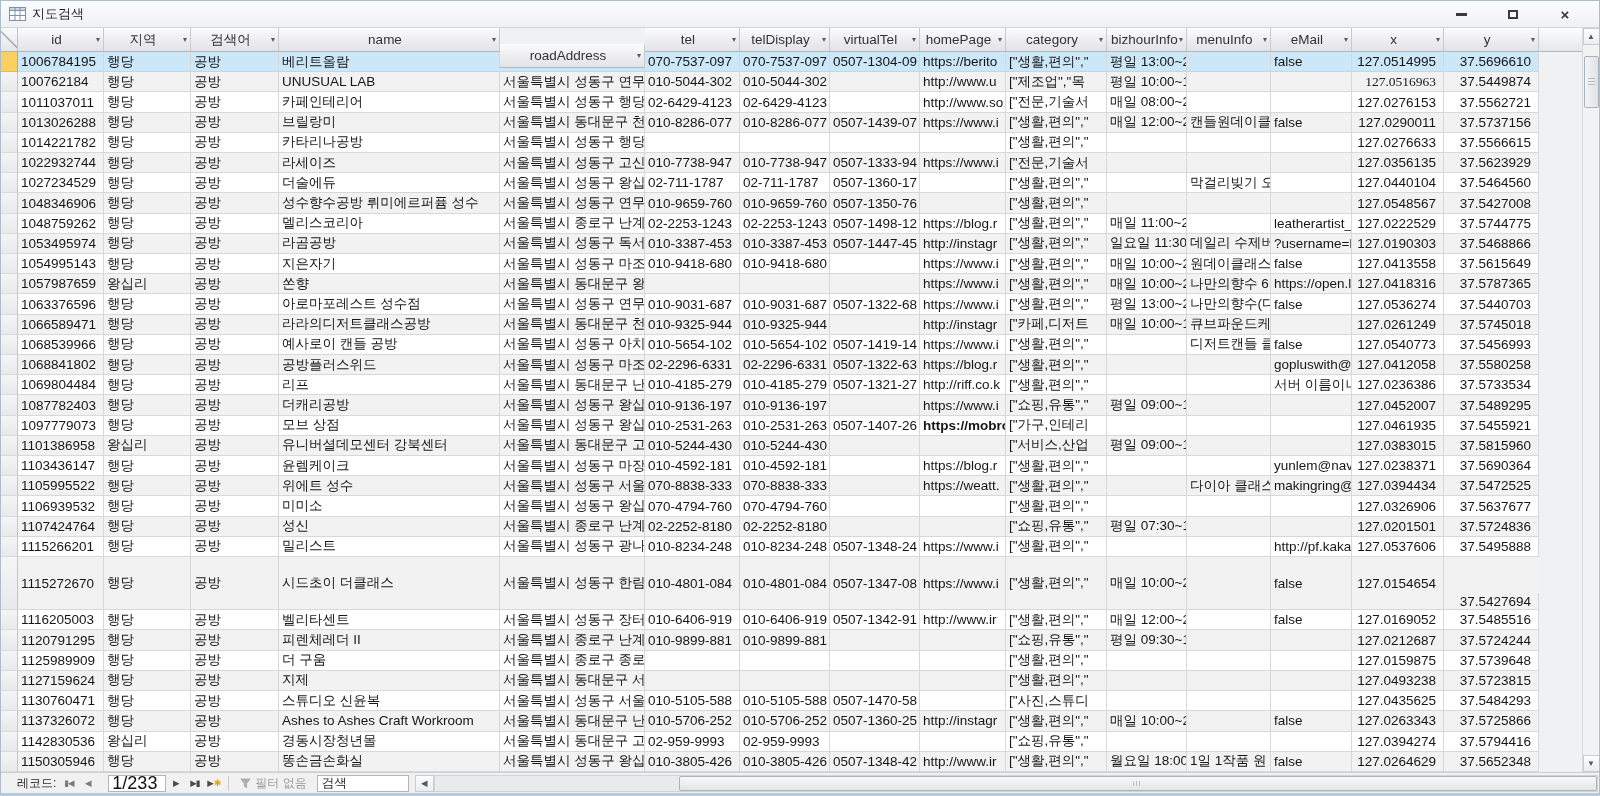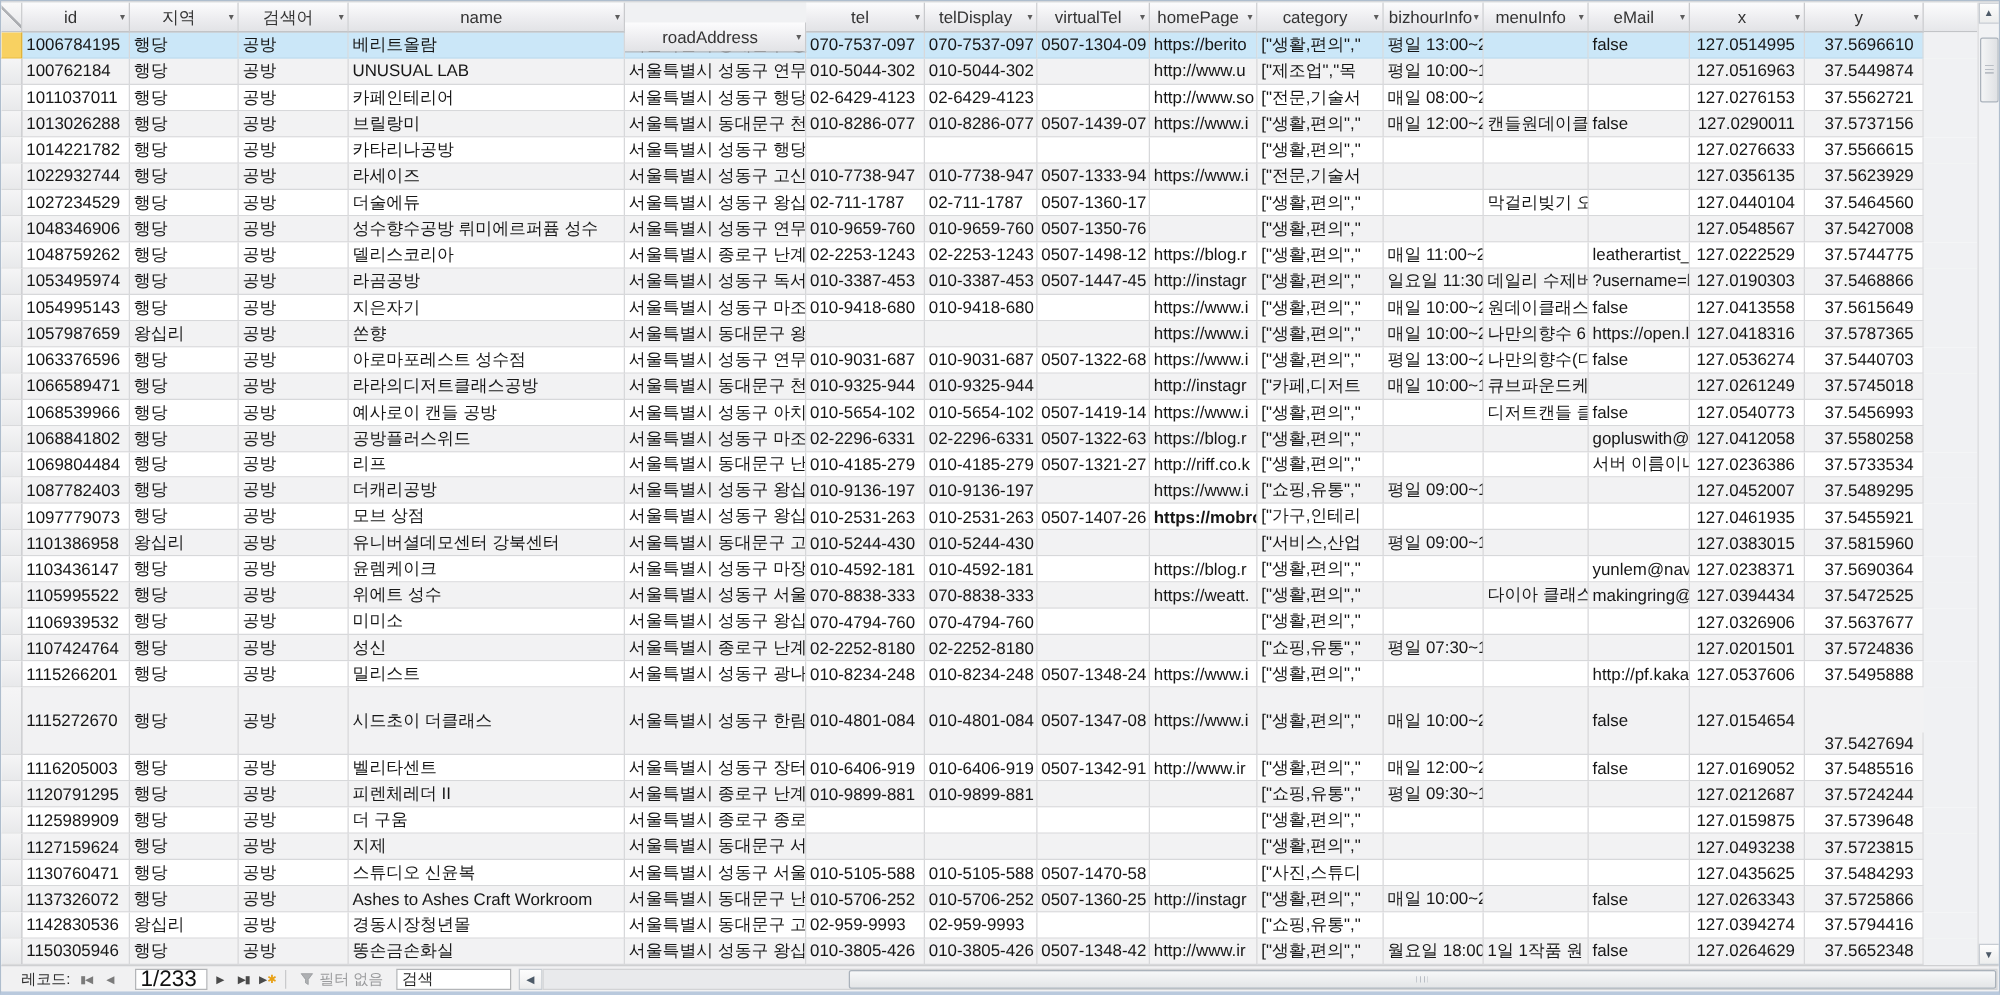--- a/index.html
+++ b/index.html
@@ -82,20 +82,43 @@
   .hthumb{ position:absolute; top:0; bottom:0; left:21%; right:0;
     background:linear-gradient(#f7f8f9,#e3e5e7); border:1px solid #aab2bb; border-radius:2px; }
   .grip{ position:absolute; left:50%; top:4px; bottom:4px; width:9px; margin-left:-5px;
     background:repeating-linear-gradient(90deg,#b9bec5 0 1px,transparent 1px 3px); }
 </style>
 </head>
 <body>
 
 <div class="window">
 
+  <div class="titlebar">
+    <span class="tbl-icon">
+      <svg width="17" height="14" viewBox="0 0 17 14">
+        <rect x="0.5" y="0.5" width="16" height="13" fill="#ffffff" stroke="#7a93ad"></rect>
+        <rect x="0.5" y="0.5" width="16" height="3" fill="#c8d7ea" stroke="#7a93ad"></rect>
+        <line x1="6" y1="1" x2="6" y2="13" stroke="#7a93ad"></line>
+        <line x1="11" y1="1" x2="11" y2="13" stroke="#7a93ad"></line>
+        <line x1="1" y1="8.5" x2="16" y2="8.5" stroke="#7a93ad"></line>
+      </svg>
+    </span>
+    <span class="title">지도검색</span>
+    <div class="winbtns">
+      <span class="wbtn">
+          <span class="ic-min"></span>
+        </span>
+      <span class="wbtn">
+          <span class="ic-restore"></span>
+        </span>
+      <span class="wbtn">
+          <span class="ic-close">×</span>
+        </span>
+    </div>
+  </div>
 
   <div class="sheet">
     <div class="gridwrap">
       <div class="hrow">
         <div class="hcorner"></div>
         <div class="hcell" style="width: 86px; flex: 0 0 86px;">
             <span class="hlabel">id</span>
             <span class="harrow">▾</span>
           </div>
           <div class="hcell" style="width: 87px; flex: 0 0 87px;">
@@ -184,21 +207,21 @@
             <div class="cell" style="width: 221px; flex: 0 0 221px;">UNUSUAL LAB</div>
             <div class="cell" style="width: 145px; flex: 0 0 145px;">서울특별시 성동구 연무</div>
             <div class="cell" style="width: 95px; flex: 0 0 95px;">010-5044-302</div>
             <div class="cell" style="width: 90px; flex: 0 0 90px;">010-5044-302</div>
             <div class="cell" style="width: 90px; flex: 0 0 90px;"></div>
             <div class="cell" style="width: 86px; flex: 0 0 86px;">http://www.u</div>
             <div class="cell" style="width: 101px; flex: 0 0 101px;">["제조업","목</div>
             <div class="cell" style="width: 80px; flex: 0 0 80px;">평일 10:00~1</div>
             <div class="cell" style="width: 84px; flex: 0 0 84px;"></div>
             <div class="cell" style="width: 81px; flex: 0 0 81px;"></div>
-            <div class="cell right" style="width: 92px; flex: 0 0 92px;">127.0516963</div>
+            <div class="cell right" style="width: 92px; flex: 0 0 92px; font-family: Liberation Serif, serif;">127.0516963</div>
             <div class="cell right" style="width: 95px; flex: 0 0 95px;">37.5449874</div>
             <div class="rfill"></div>
           </div>
           <div class="row">
             <div class="selcell"></div>
             <div class="cell" style="width: 86px; flex: 0 0 86px;">1011037011</div>
             <div class="cell" style="width: 87px; flex: 0 0 87px;">행당</div>
             <div class="cell" style="width: 88px; flex: 0 0 88px;">공방</div>
             <div class="cell" style="width: 221px; flex: 0 0 221px;">카페인테리어</div>
             <div class="cell" style="width: 145px; flex: 0 0 145px;">서울특별시 성동구 행당</div>

